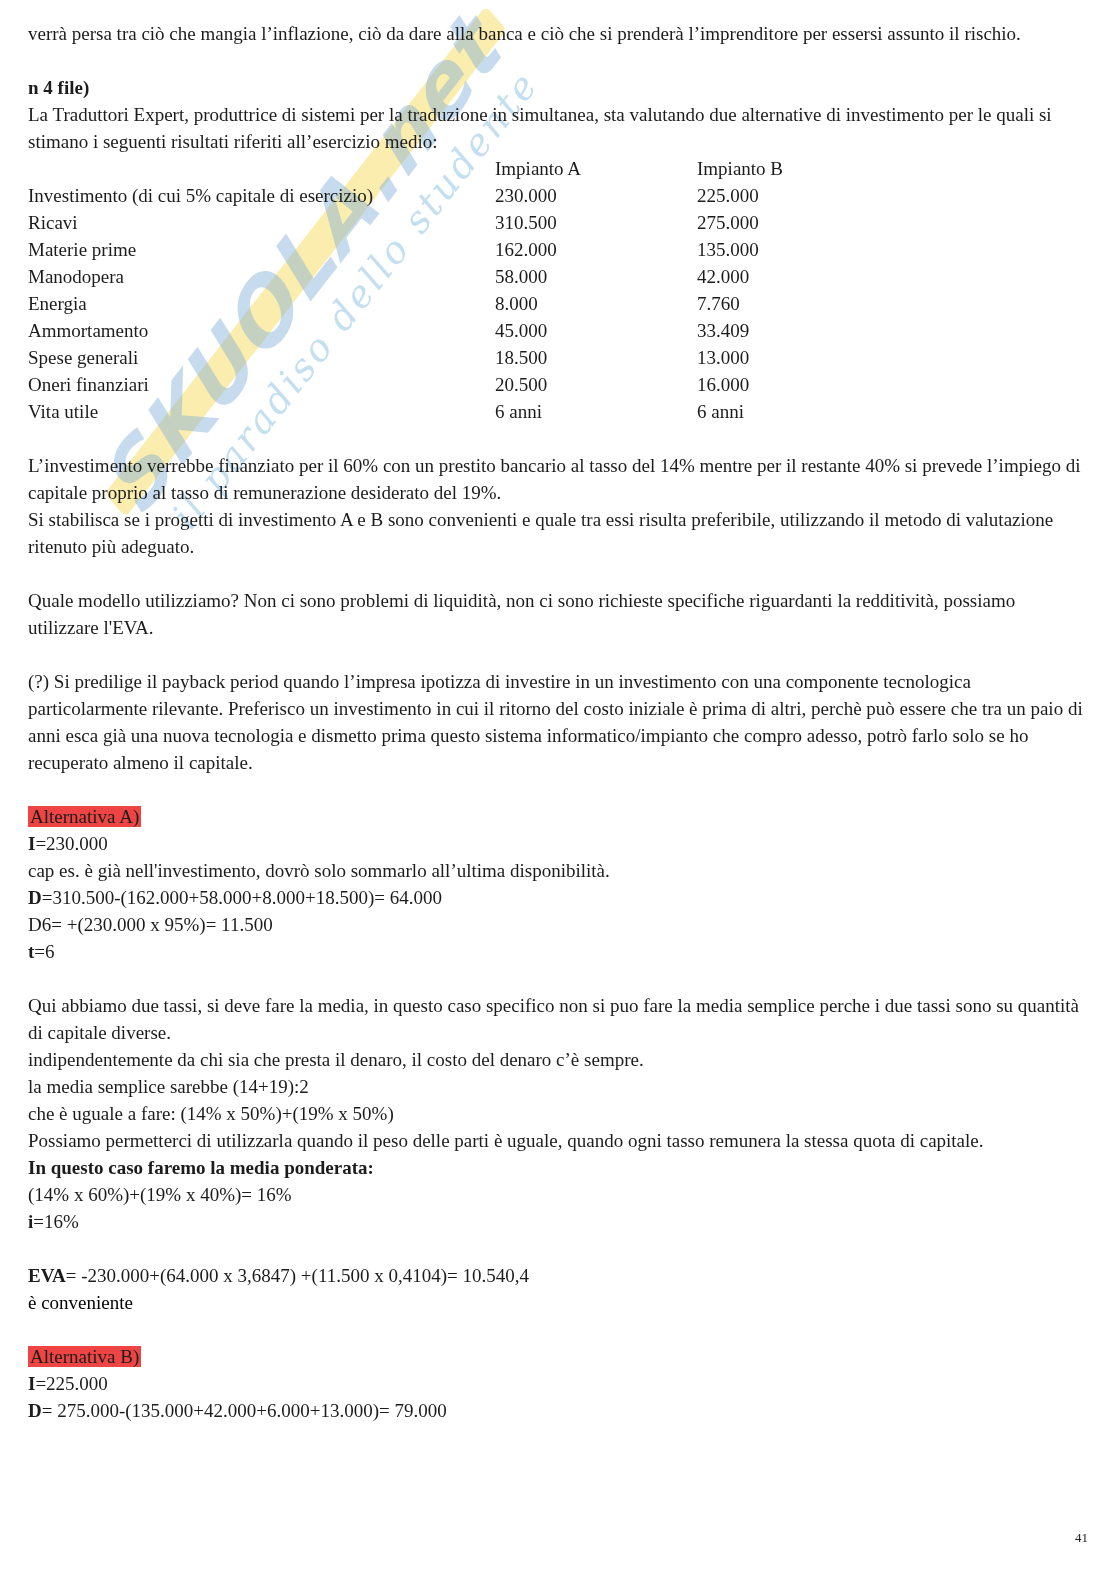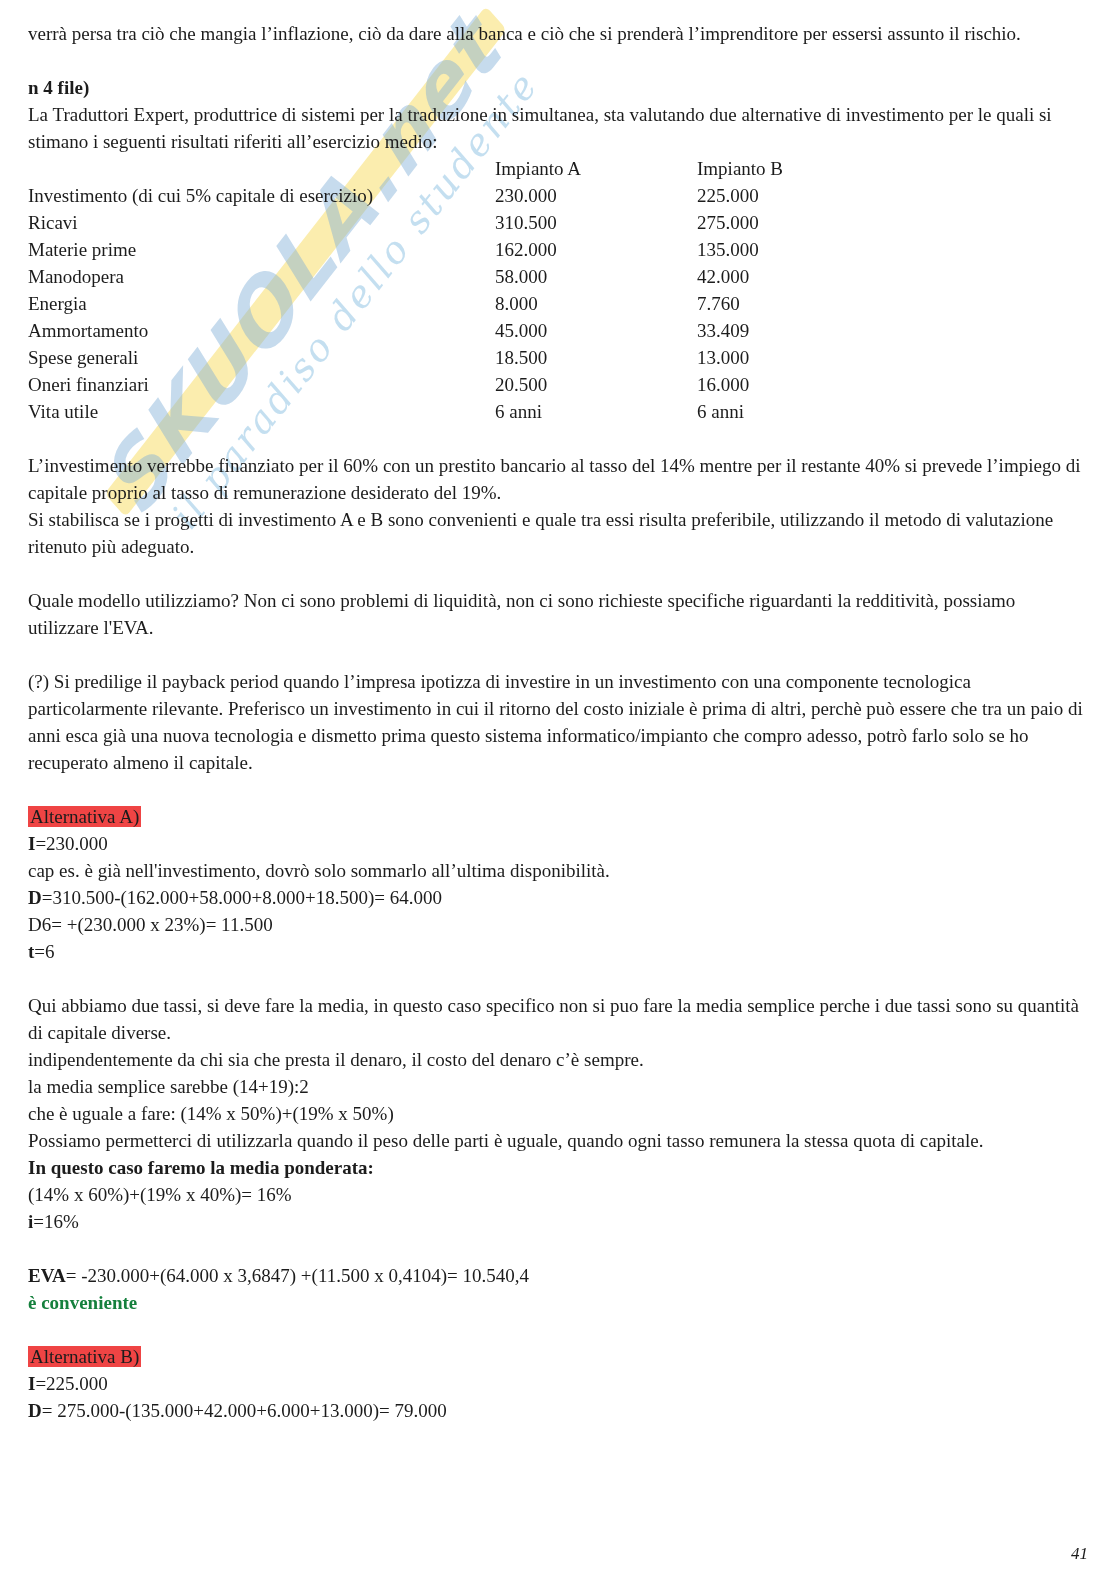--- a/index.html
+++ b/index.html
@@ -20,22 +20,22 @@
     padding: 20px 28px 0 28px;
   }
   p { margin: 0; }
   .gap { height: 27px; }
   .b { font-weight: bold; }
   .hl {
     background: #ef4444;
     padding: 0 2px;
   }
   .red {
-    color: #15803d;
-    font-weight: bold;
+    color: #000000;
+    font-weight: normal;
   }
   
   .trow { display: flex; }
   .tlabel { width: 467px; }
   .tcol  { width: 202px; }
   
   .watermark {
     position: absolute;
     left: 30px;
     top: 0px;
@@ -66,24 +66,23 @@
     margin-top: 14px;
     font-family: "DejaVu Serif", serif;
     font-style: italic;
     font-size: 38px;
     letter-spacing: 3px;
     color: rgba(147, 196, 228, 0.55);
   }
   .page-number {
     position: absolute;
     right: 30px;
-    bottom: 12px;
-    font-size: 17px;
+    bottom: 28px;
+    font-size: 13px;
     z-index: 1;
-    font-style: italic;
   }
 </style>
 </head>
 <body>
 
 <div class="watermark">
   <div class="wm-inner">
     <div class="wm-brand">SKUOLA.net</div>
     <div class="wm-tagline">il paradiso dello studente</div>
   </div>
@@ -163,21 +162,21 @@
   <div class="gap"></div>
 
   <p>(?) Si predilige il payback period quando l’impresa ipotizza di investire in un investimento con una componente tecnologica particolarmente rilevante. Preferisco un investimento in cui il ritorno del costo iniziale è prima di altri, perchè può essere che tra un paio di anni esca già una nuova tecnologia e dismetto prima questo sistema informatico/impianto che compro adesso, potrò farlo solo se ho recuperato almeno il capitale.</p>
 
   <div class="gap"></div>
 
   <p><span class="hl">Alternativa A)</span></p>
   <p><span class="b">I</span><span>=230.000</span></p>
   <p>cap es. è già nell'investimento, dovrò solo sommarlo all’ultima disponibilità.</p>
   <p><span class="b">D</span><span>=310.500-(162.000+58.000+8.000+18.500)= 64.000</span></p>
-  <p>D6= +(230.000 x 23%)= 11.500</p>
+  <p>D6= +(230.000 x 95%)= 11.500</p>
   <p><span class="b">t</span><span>=6</span></p>
 
   <div class="gap"></div>
 
   <p>Qui abbiamo due tassi, si deve fare la media, in questo caso specifico non si puo fare la media semplice perche i due tassi sono su quantità di capitale diverse.</p>
   <p>indipendentemente da chi sia che presta il denaro, il costo del denaro c’è sempre.</p>
   <p>la media semplice sarebbe (14+19):2</p>
   <p>che è uguale a fare: (14% x 50%)+(19% x 50%)</p>
   <p>Possiamo permetterci di utilizzarla quando il peso delle parti è uguale, quando ogni tasso remunera la stessa quota di capitale.</p>
   <p class="b">In questo caso faremo la media ponderata:</p>

